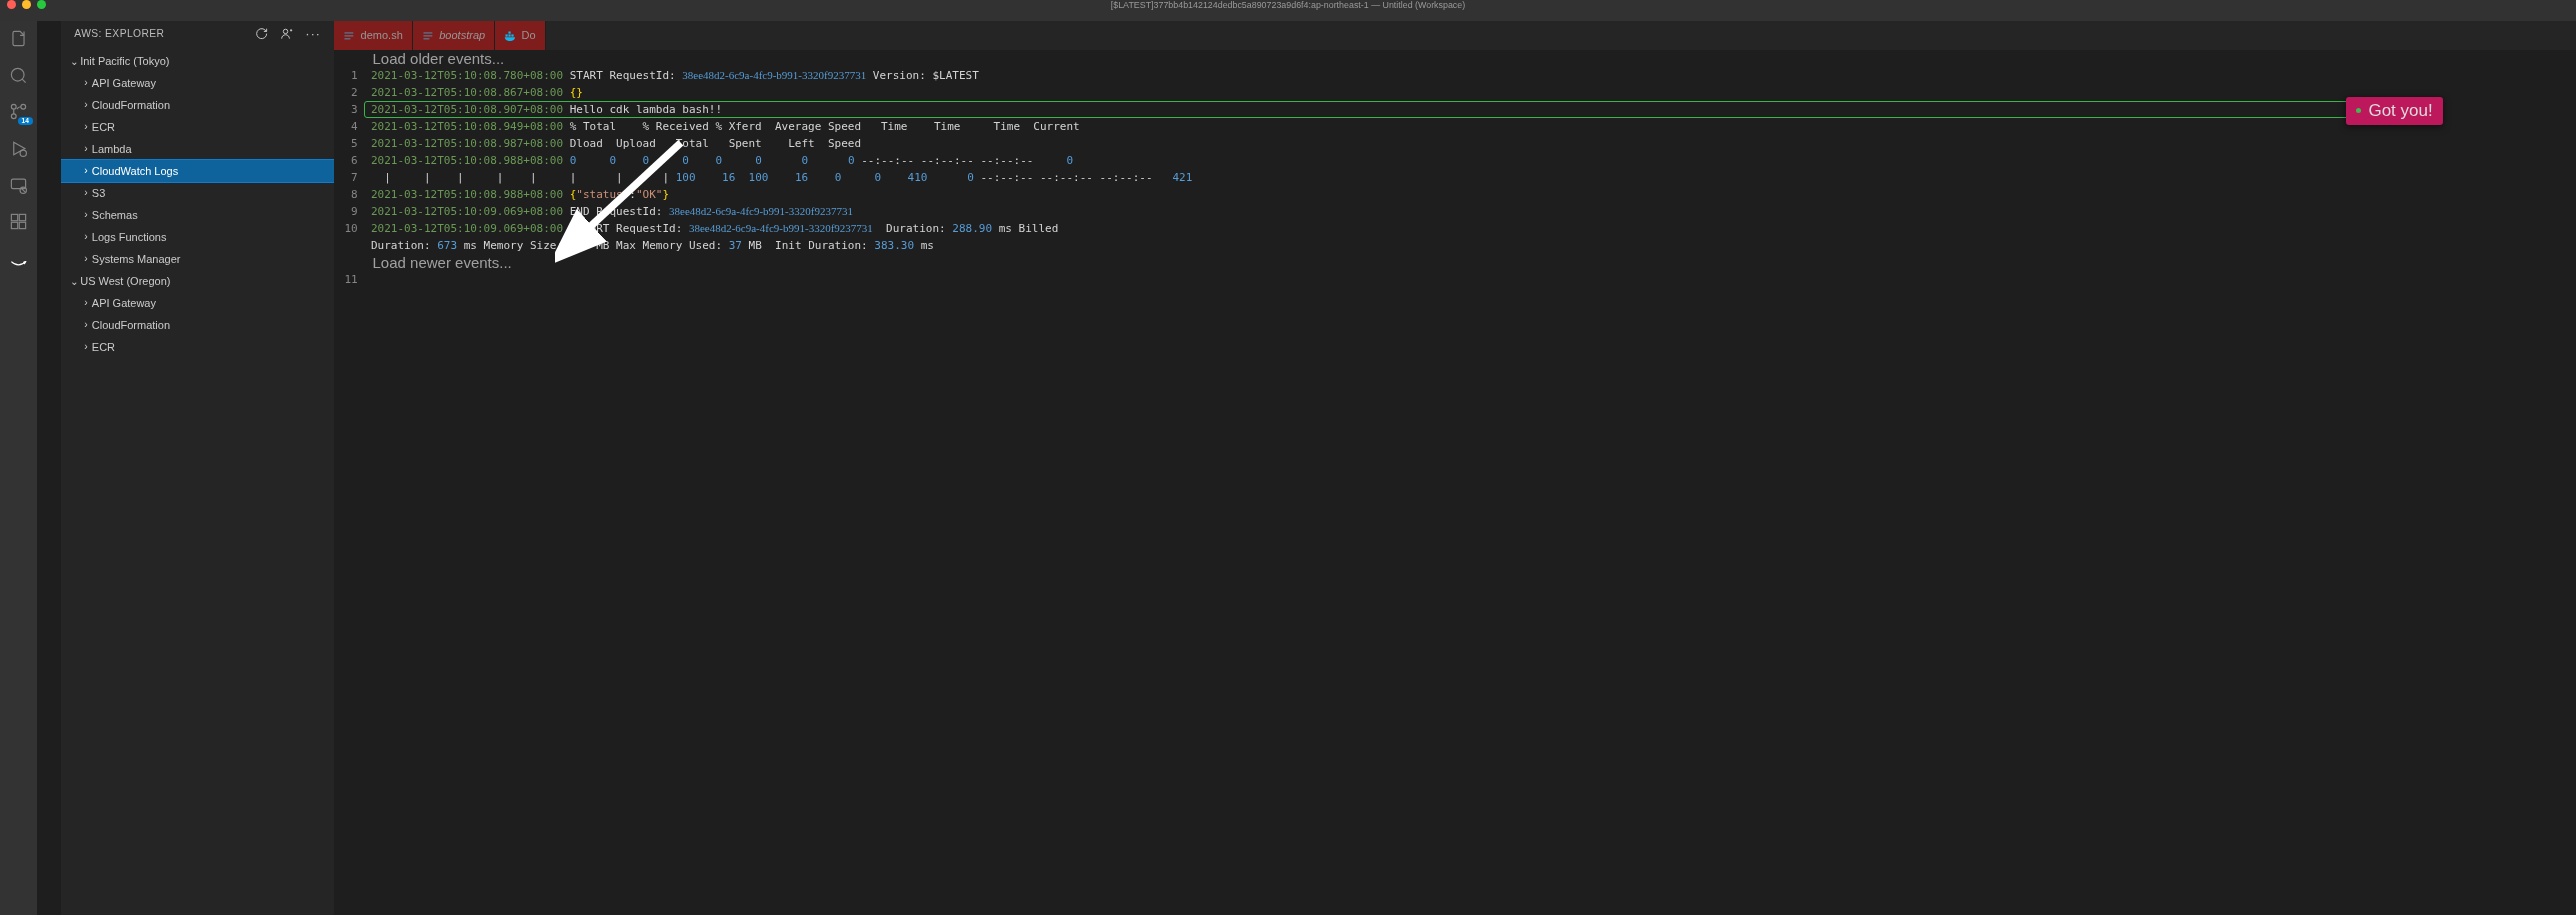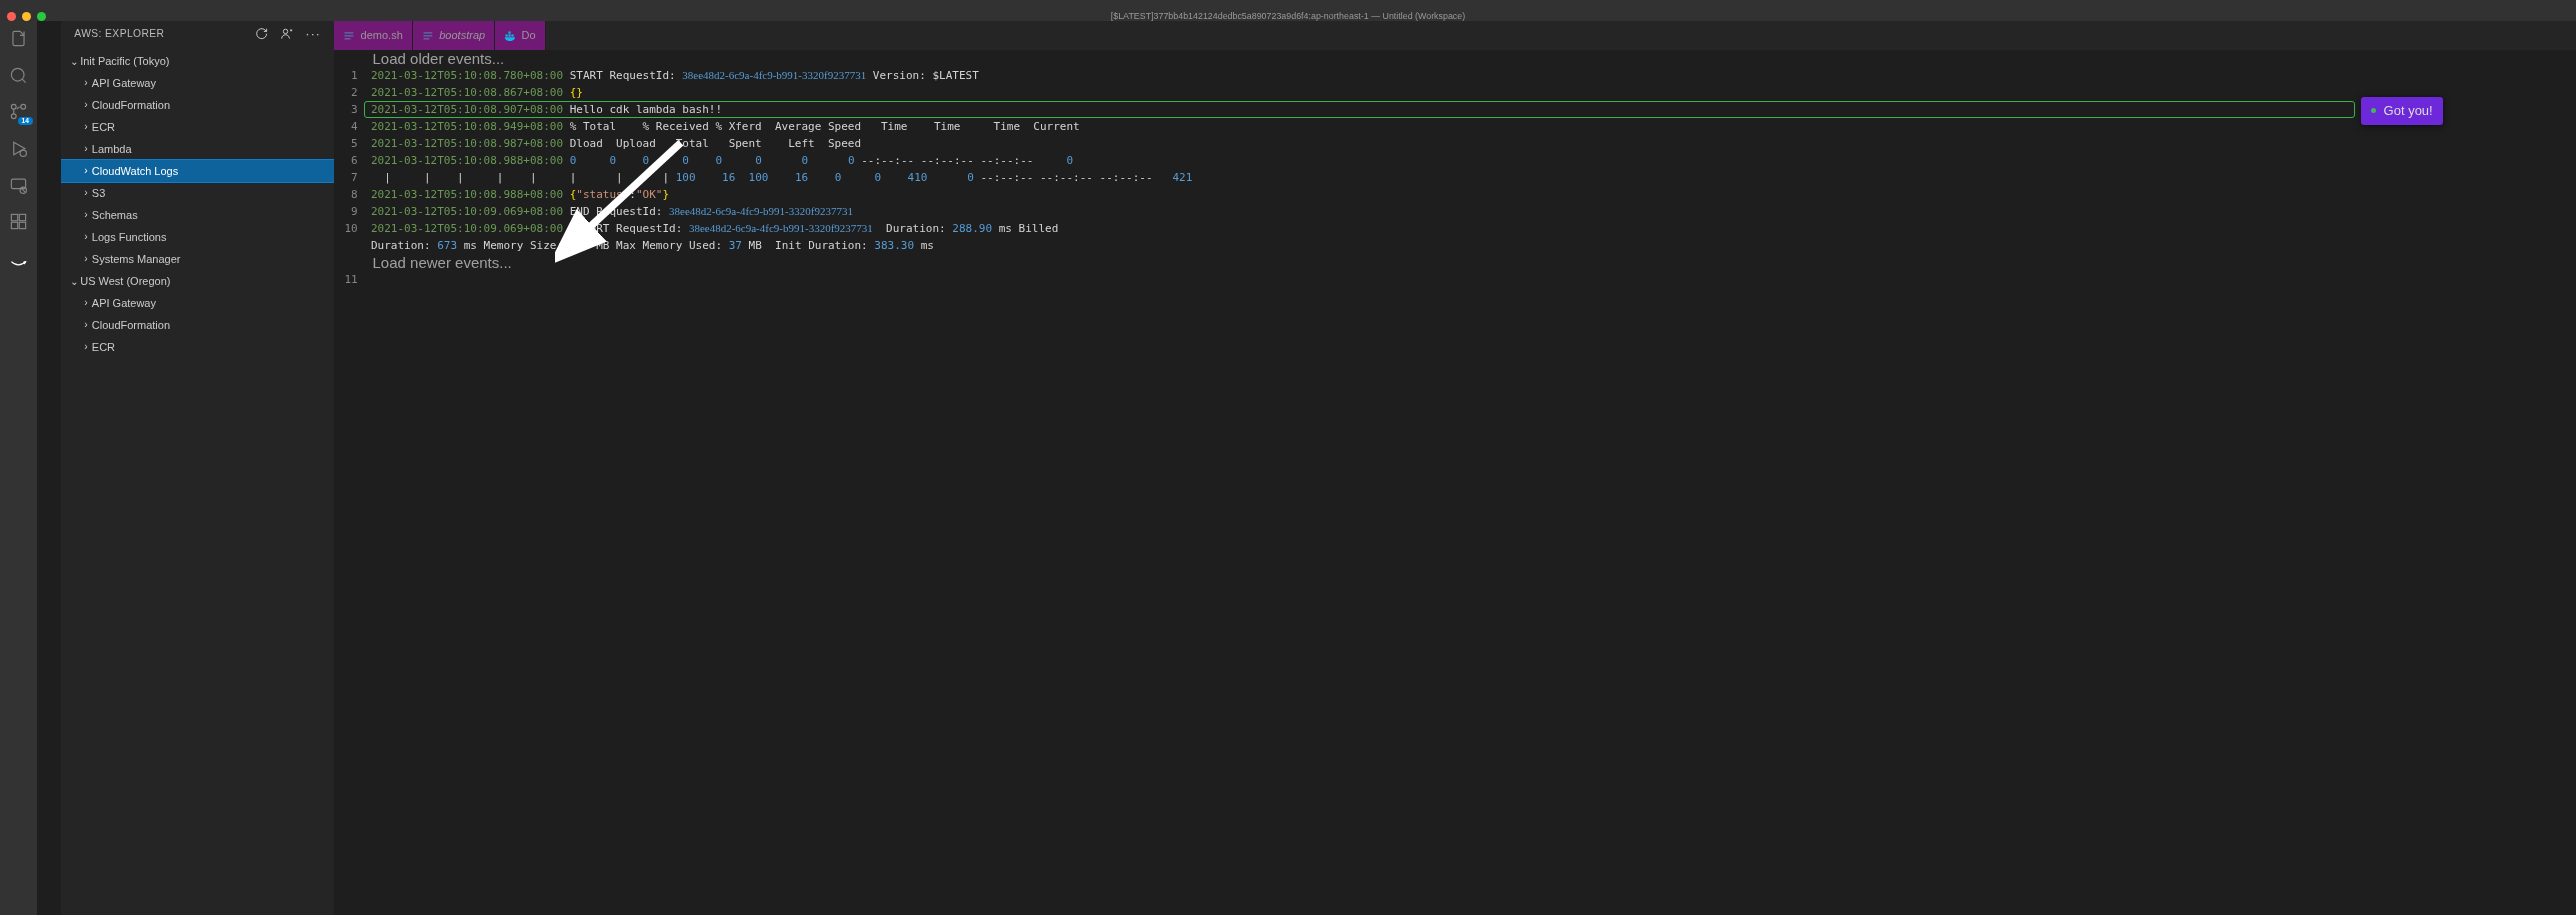--- a/index.html
+++ b/index.html
@@ -16,21 +16,21 @@
     }
     .window {
       display: flex;
       flex-direction: column;
       height: 100vh;
     }
     .titlebar {
       height: 20.7px;
       background: #323233;
       display: flex;
-      align-items: flex-end;
+      align-items: flex-start;
       padding: 0 7.4px;
       position: relative;
     }
     .traffic-lights {
       display: flex;
       gap: 5.9px;
       position: absolute;
       left: 7.4px;
     }
     .traffic-light {
@@ -152,21 +152,21 @@
     .tab-bar {
       height: 29.5px;
       background: #252526;
       display: flex;
       align-items: stretch;
     }
     .tab {
       display: flex;
       align-items: center;
       padding: 0 8.9px;
-      background: #701a75;
+      background: #7f1d1d;
       border-right: 0.7px solid #1e1e1e;
       cursor: pointer;
       gap: 5.9px;
       font-size: 11px;
       color: #969696;
     }
     .tab.active {
       background: #1e1e1e;
       color: #fff;
     }
@@ -232,26 +232,26 @@
       pointer-events: none;
     }
     .ts { color: #6a9955; }
     .txt { color: #d4d4d4; text-align: right; }
     .num { color: #569cd6; }
     .req { color: #569cd6; font-family: Liberation Serif, serif; }
     .json-brace { color: #ffd700; }
     .json-key { color: #ce9178; }
     .tooltip-callout {
       position: absolute;
-      background: #6d28d9;
+      background: #be185d;
       color: #ddd;
       padding: 5.2px 10.3px;
       border-radius: 3px;
       font-family: -apple-system, sans-serif;
-      font-size: 13px;
+      font-size: 17px;
       top: 47px;
       right: 133px;
       display: flex;
       align-items: center;
       gap: 7.4px;
       box-shadow: 0 1.5px 7.4px rgba(0,0,0,0.5);
     }
     .tooltip-dot {
       width: 5.2px;
       height: 5.2px;

